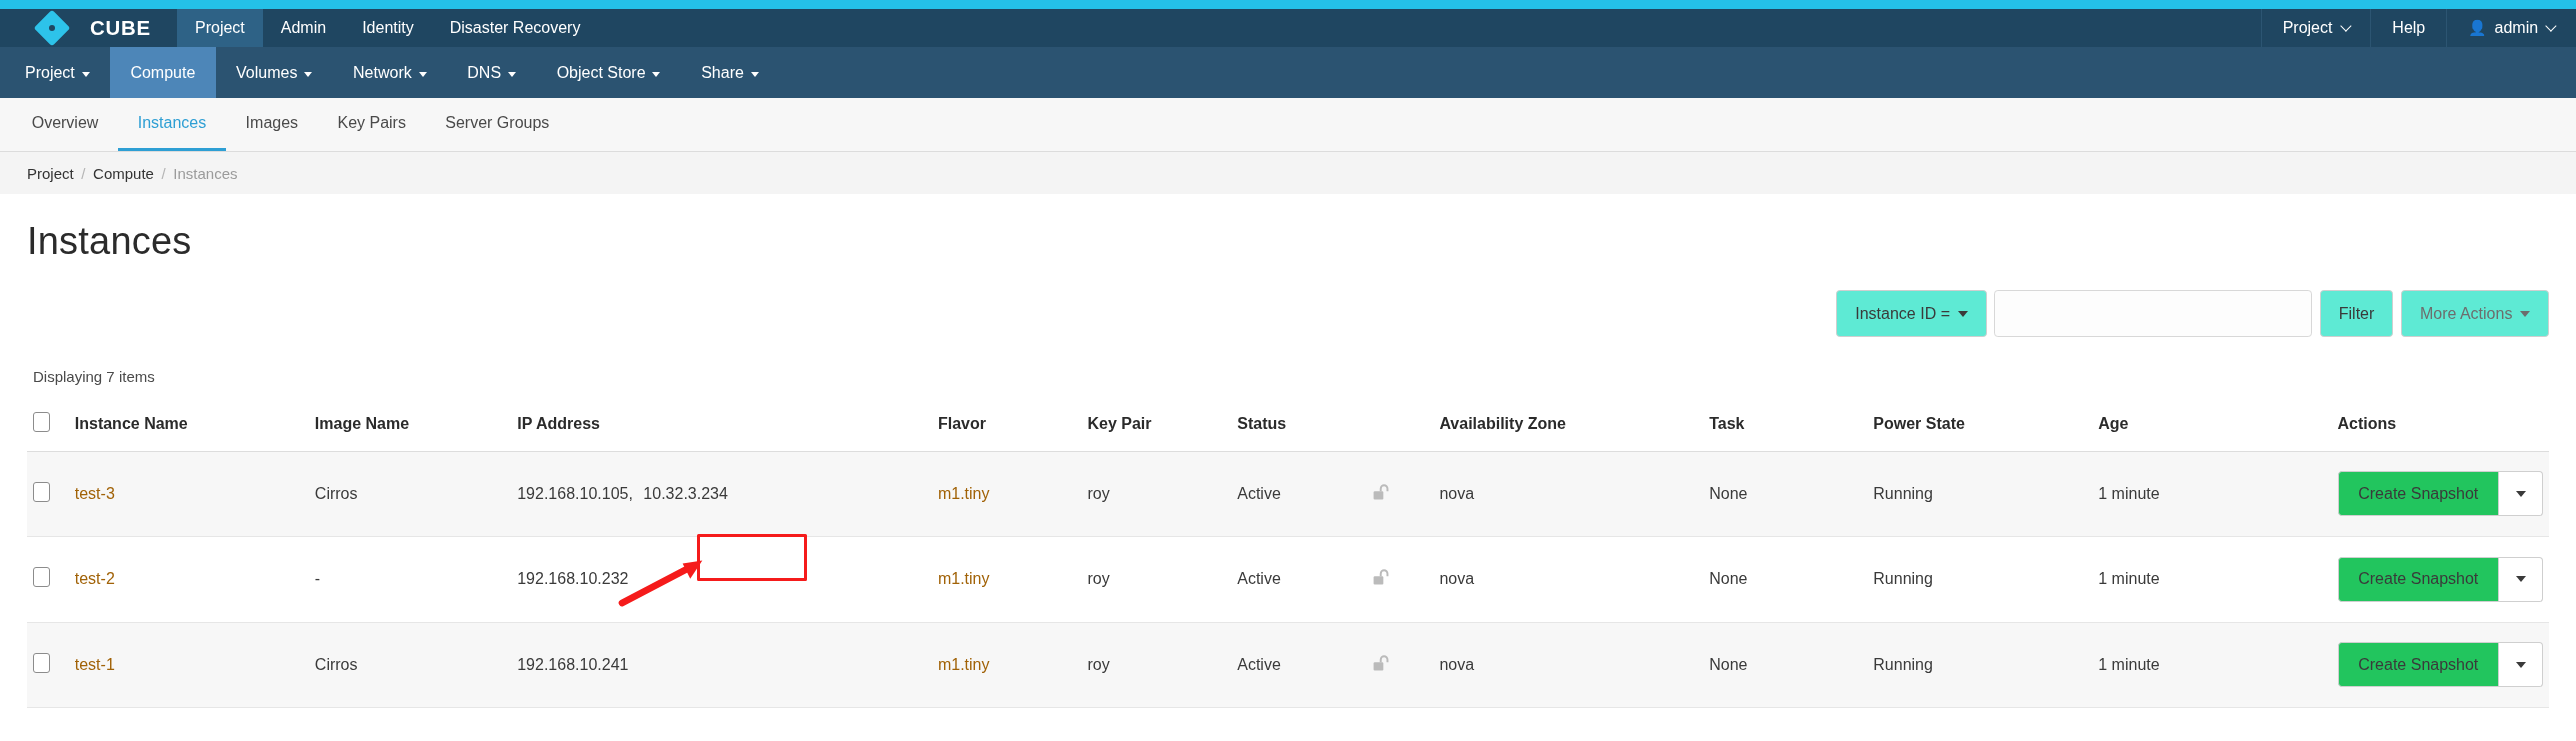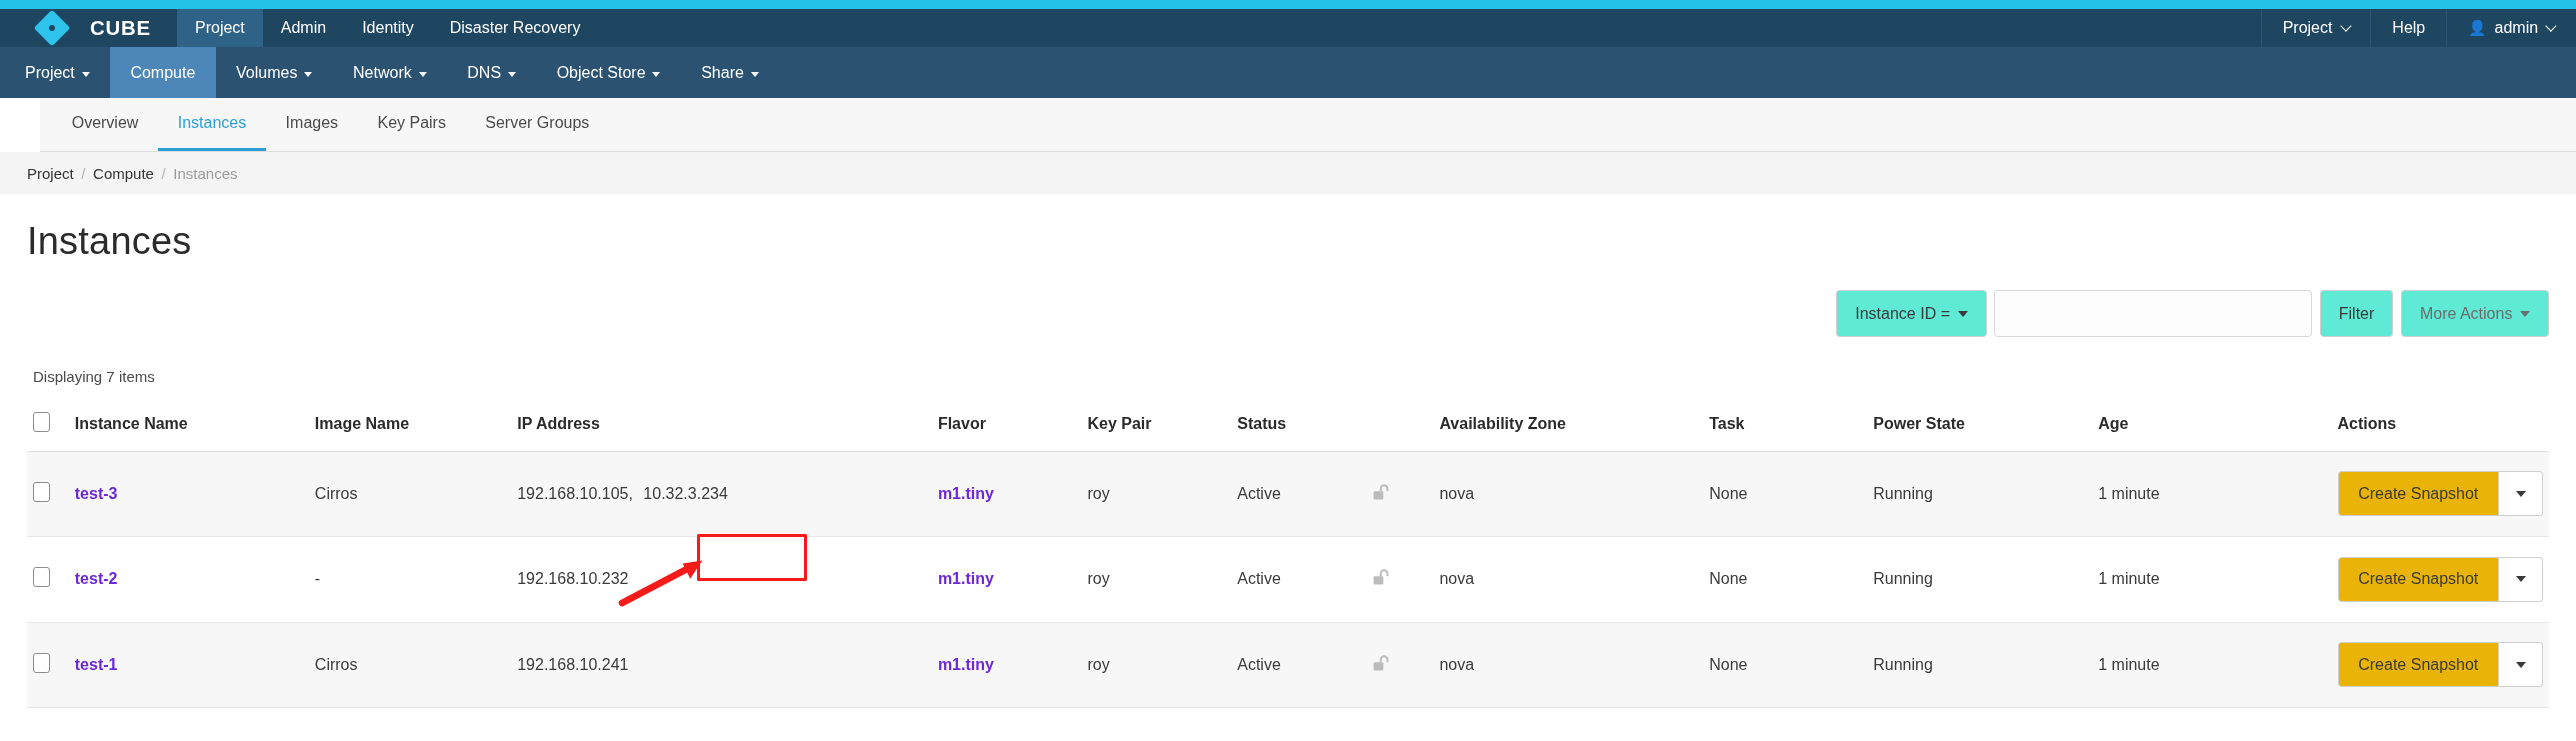--- a/index.html
+++ b/index.html
@@ -72,21 +72,21 @@
     padding: 0 20.4px; color: #ffffff; font-size: 16px;
     white-space: nowrap; cursor: pointer;
   }
   .subnav-item.active { background: #4d86b8; }
   .subnav-item:first-child { padding-left: 25px; }
 
   
   .tabbar {
     height: 54px; background: #f7f7f7;
     border-bottom: 0.8px solid #dcdcdc;
-    display: flex; align-items: stretch; padding-left: 12px; margin-left: 40px;
+    display: flex; align-items: stretch; padding-left: 12px;
   }
   .tab {
     display: flex; align-items: center;
     padding: 0 19.7px; font-size: 16px; color: #4a4a4a;
     cursor: pointer; border-bottom: 3px solid transparent;
     white-space: nowrap;
   }
   .tab.active { color: #2e9fd4; border-bottom-color: #2e9fd4; }
 
   
@@ -171,29 +171,29 @@
   .col-task     { width: 166px; }
   .col-power    { width: 227px; }
   .col-age      { width: 242px; }
   .col-actions  { }
 
   .cbox {
     width: 16.6px; height: 19.7px; border: 1.5px solid #8c8c8c;
     border-radius: 3px; background: #ffffff; display: inline-block;
     cursor: pointer;
   }
-  .link { color: #6d28d9; cursor: pointer; font-weight: bold; }
+  .link { color: #a16207; cursor: pointer; }
 
   .lock-icon { display: inline-block; width: 19.7px; height: 18px; }
 
   .split-btn { display: inline-flex; }
   .split-main {
     height: 45px; display: inline-flex; align-items: center;
     padding: 0 19.7px; font-size: 16px; color: #3a3a3a;
-    background: #eab308; border: 0.8px solid #cfcfcf;
+    background: #22c55e; border: 0.8px solid #cfcfcf;
     border-radius: 3.8px 0 0 3.8px; cursor: pointer; white-space: nowrap;
   }
   .split-toggle {
     height: 45px; width: 44px;
     display: inline-flex; align-items: center; justify-content: center;
     background: #ffffff; border: 0.8px solid #cfcfcf; border-left: none;
     border-radius: 0 3.8px 3.8px 0; cursor: pointer;
   }
 
   

